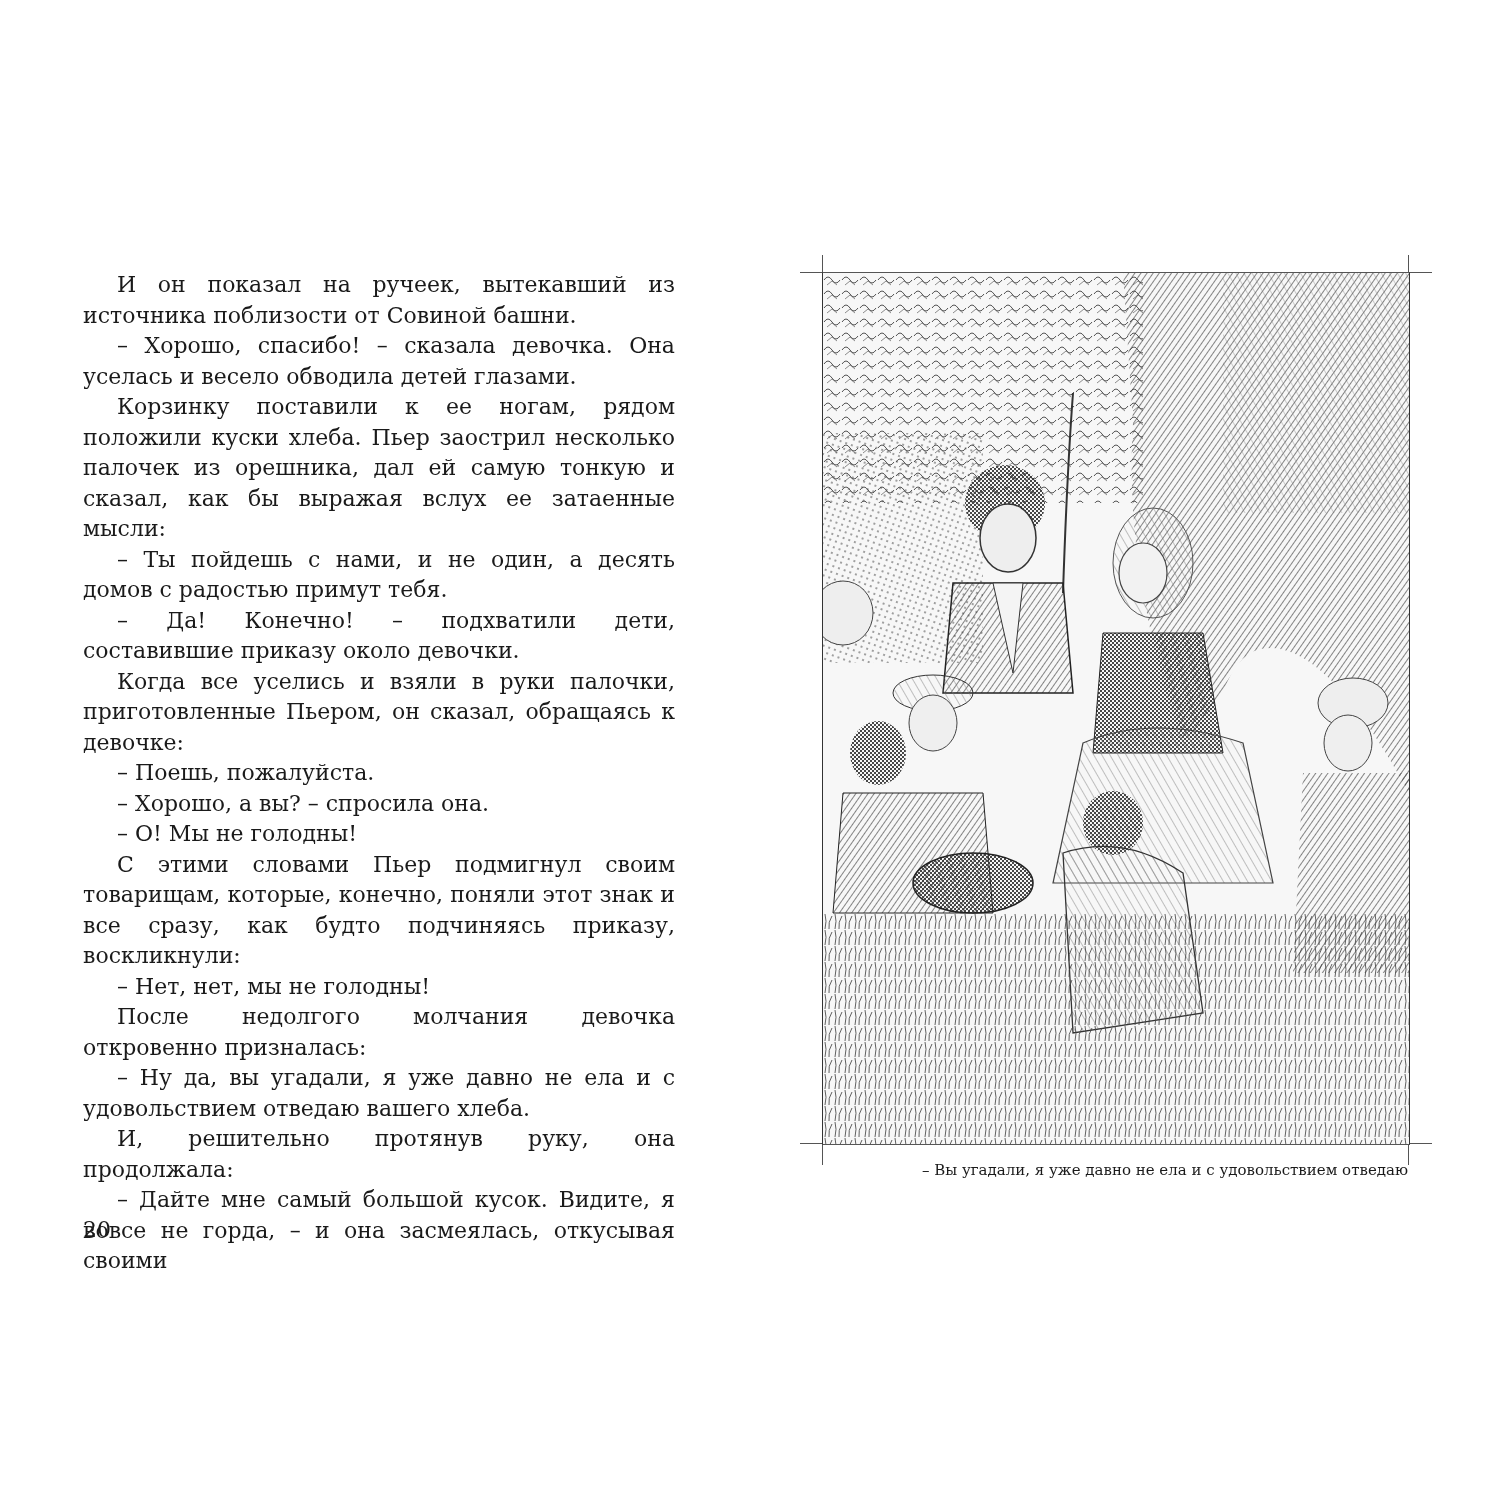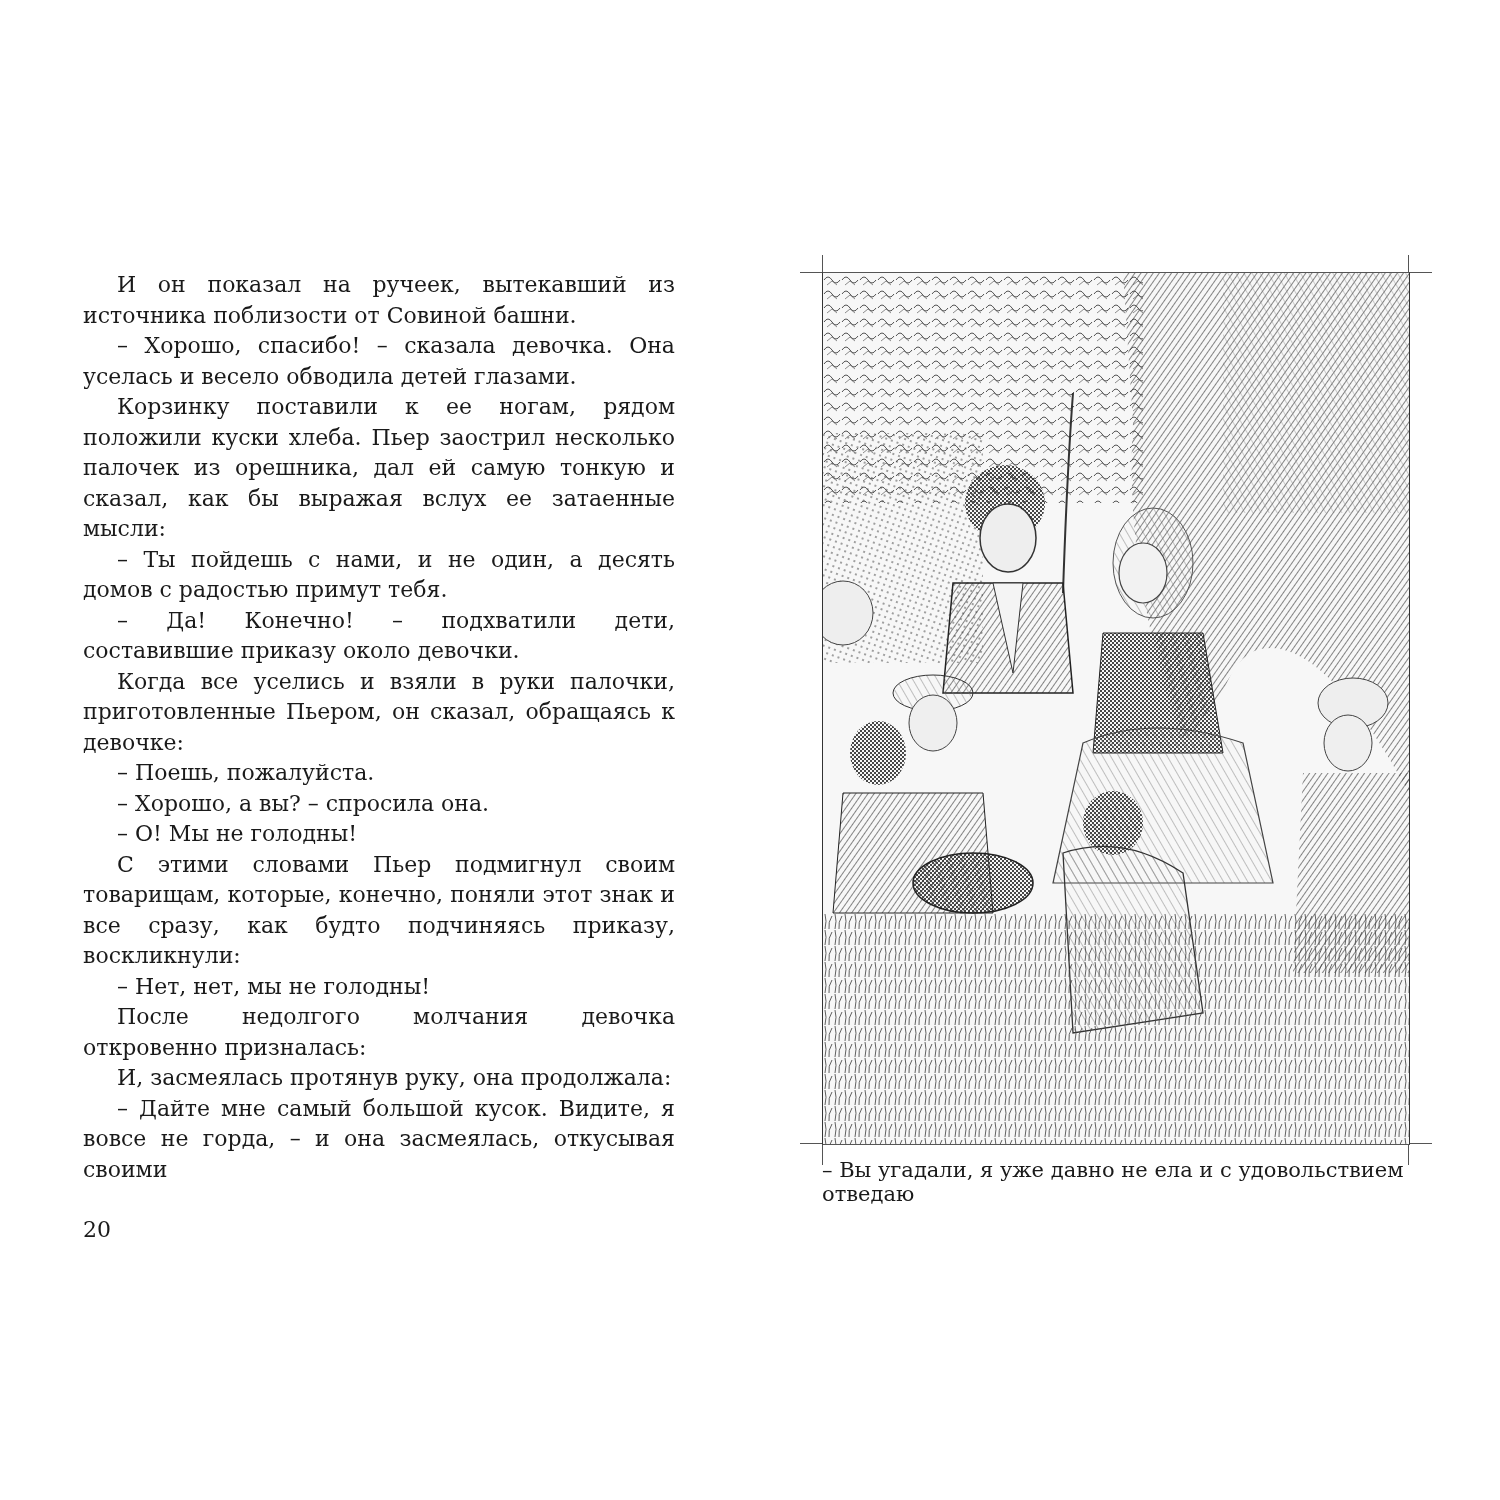--- a/index.html
+++ b/index.html
@@ -21,41 +21,42 @@
   .illustration {
     position:absolute; left:822px; top:272px; width:586px; height:871px;
     border-left:1.5px solid #333; border-right:1.5px solid #333;
     border-top:1.5px solid #555; border-bottom:1.5px solid #555;
     overflow:hidden; background:#f4f4f4;
   }
   .frame-tick { position:absolute; background:#555; }
   .caption {
     position:absolute; left:822px; top:1158px; width:586px;
     font-family:"DejaVu Serif", "Liberation Serif", serif;
-    font-size:21px; line-height:24px; text-align:left;
+    font-size:15px; line-height:24px; text-align:right;
   }
   .illustration svg { display:block; }
 </style>
 </head>
 <body>
 
 <div class="left-page">
   <p class="ind">И он показал на ручеек, вытекавший из источника поблизости от Совиной башни.</p>
   <p class="ind">– Хорошо, спасибо! – сказала девочка. Она уселась и весело обводила детей глазами.</p>
   <p class="ind">Корзинку поставили к ее ногам, рядом положили куски хлеба. Пьер заострил несколько палочек из орешника, дал ей самую тонкую и сказал, как бы выражая вслух ее затаенные мысли:</p>
   <p class="ind">– Ты пойдешь с нами, и не один, а десять домов с радостью примут тебя.</p>
   <p class="ind">– Да! Конечно! – подхватили дети, составившие приказу около девочки.</p>
   <p class="ind">Когда все уселись и взяли в руки палочки, приготовленные Пьером, он сказал, обращаясь к девочке:</p>
   <p class="ind">– Поешь, пожалуйста.</p>
   <p class="ind">– Хорошо, а вы? – спросила она.</p>
   <p class="ind">– О! Мы не голодны!</p>
   <p class="ind">С этими словами Пьер подмигнул своим товарищам, которые, конечно, поняли этот знак и все сразу, как будто подчиняясь приказу, воскликнули:</p>
   <p class="ind">– Нет, нет, мы не голодны!</p>
   <p class="ind">После недолгого молчания девочка откровенно призналась:</p>
-  <p class="ind">И, засмеялась протянув руку, она продолжала:</p>
+  <p class="ind">– Ну да, вы угадали, я уже давно не ела и с удовольствием отведаю вашего хлеба.</p>
+  <p class="ind">И, решительно протянув руку, она продолжала:</p>
   <p class="ind last-line-justify">– Дайте мне самый большой кусок. Видите, я вовсе не горда, – и она засмеялась, откусывая своими</p>
 </div>
 
 <div class="page-number">20</div>
 
 <div class="frame-tick" style="left:800px; top:272px; width:632px; height:1px;"></div>
 <div class="frame-tick" style="left:822px; top:255px; width:1px; height:20px;"></div>
 <div class="frame-tick" style="left:1408px; top:255px; width:1px; height:20px;"></div>
 <div class="frame-tick" style="left:800px; top:1143px; width:632px; height:1px;"></div>
 <div class="frame-tick" style="left:822px; top:1143px; width:1px; height:22px;"></div>

